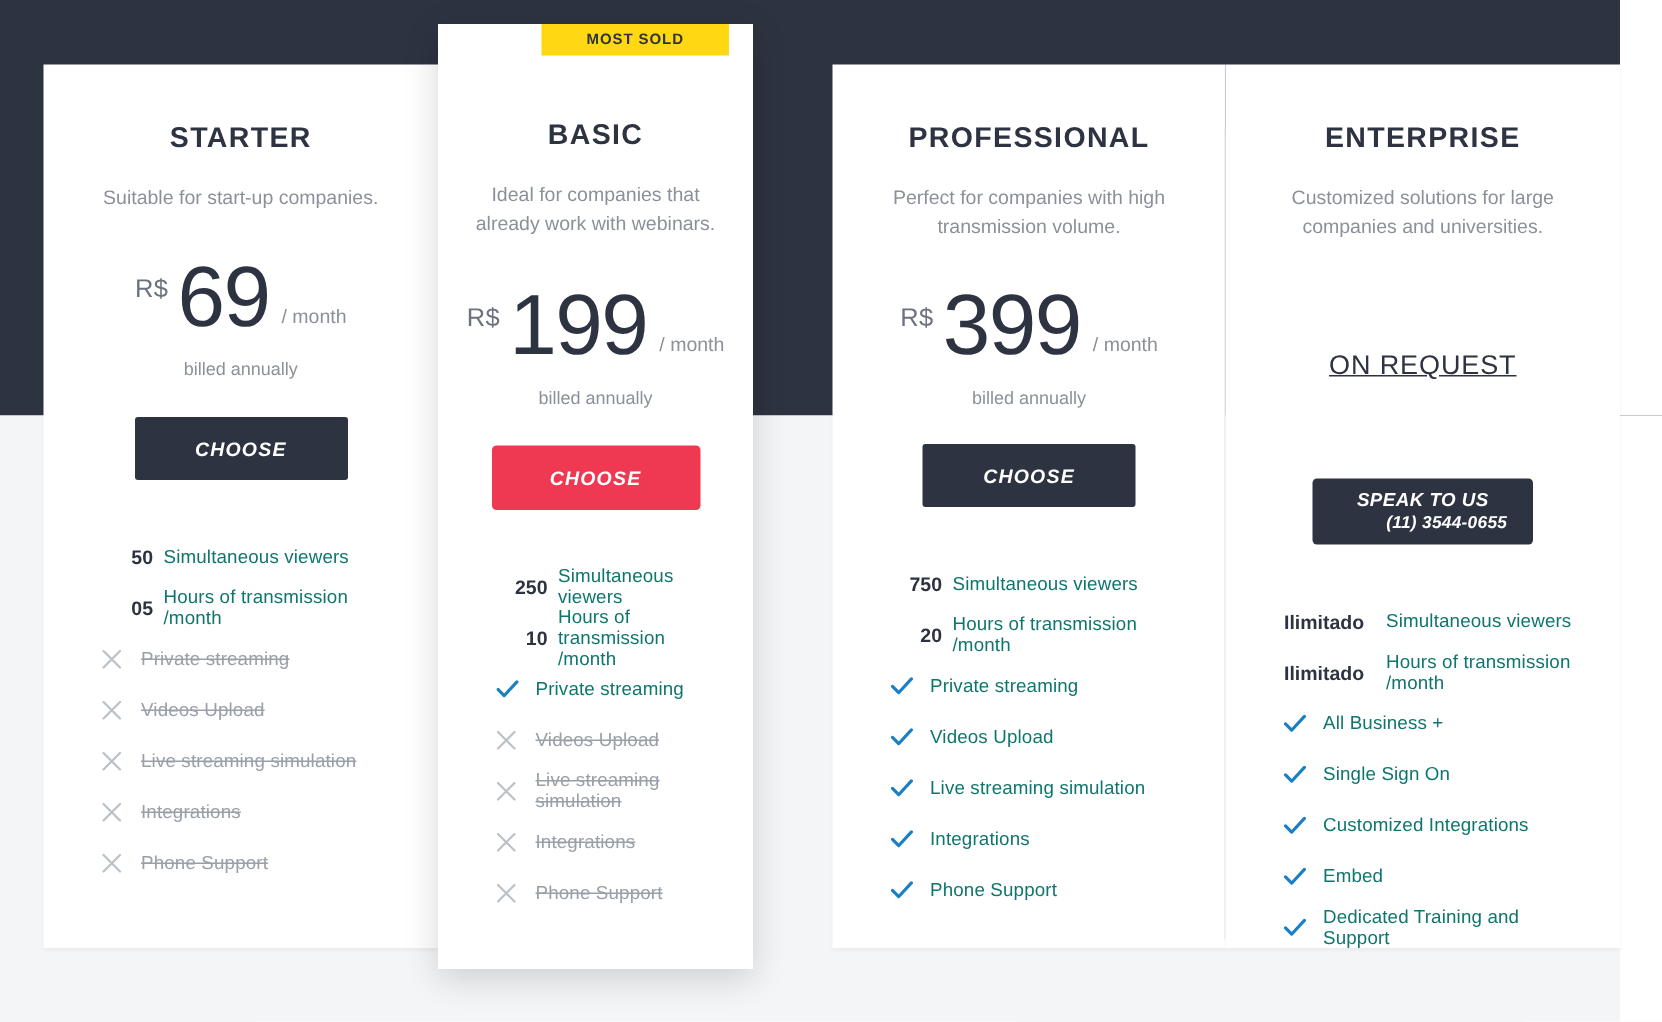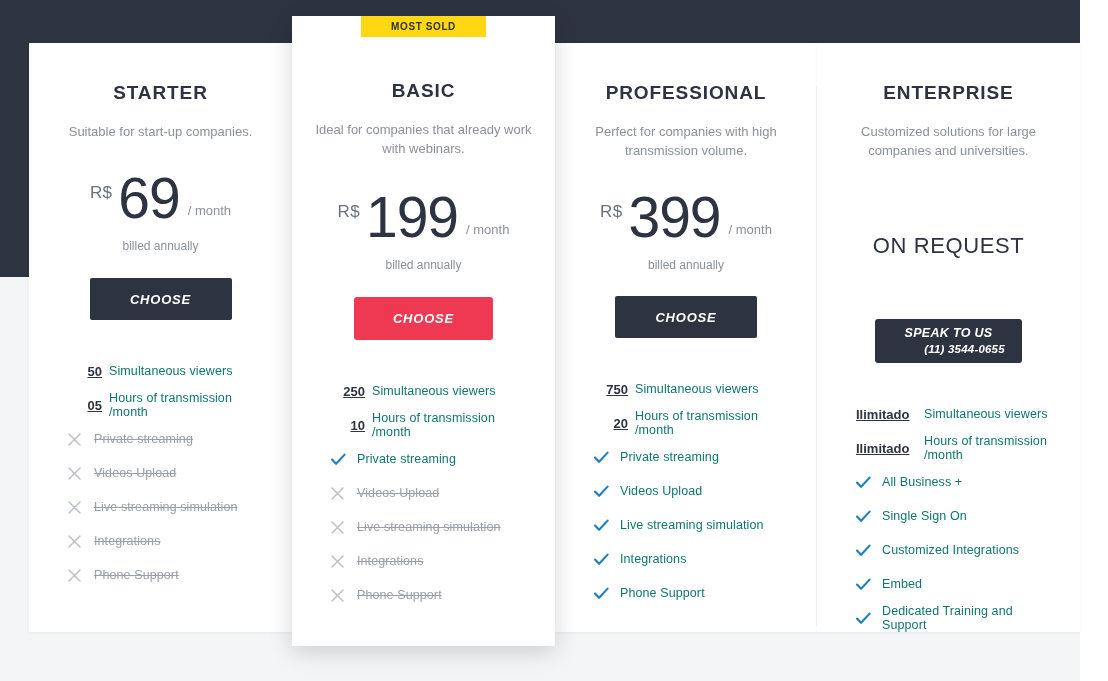--- a/index.html
+++ b/index.html
@@ -64,21 +64,21 @@
   .card.plain {
     height: 589px;
     box-shadow: 0 1px 3px rgba(0,0,0,0.05);
   }
   .card-starter      { left: 0px;   width: 263px; }
   .card-professional { left: 526px; width: 262px; }
   .card-enterprise   { left: 788px; width: 263px; }
 
   .card-featured {
     left: 263px;
-    width: 263px;
+    width: 210px;
     top: -27px;
     height: 630px;
     background: #ffffff;
     box-shadow: 0 6px 22px rgba(0,0,0,0.16);
     z-index: 5;
   }
 
   
   .divider {
     position: absolute;
@@ -170,27 +170,28 @@
     white-space: nowrap;
   }
   .billed {
     margin-top: 4px;
     font-size: 12px;
     color: #8b9099;
   }
 
   .on-request {
     margin-top: 73px;
-    font-size: 22px;
+    font-size: 18px;
     color: #2d3340;
     letter-spacing: 0.6px;
     height: 66px;
     display: flex;
     align-items: flex-start;
     justify-content: center;
+    text-decoration: underline;
   }
 
   
   .btn {
     display: block;
     margin: 24px auto 0 auto;
     border: none;
     cursor: pointer;
     font-family: "Liberation Sans", sans-serif;
     color: #ffffff;
@@ -260,21 +261,20 @@
     text-align: left;
   }
   .feat-mark.num {
     font-size: 13px;
     font-weight: bold;
     color: #2d3340;
     text-align: right;
     padding-right: 7px;
     width: 34px;
     flex: 0 0 34px;
-    text-decoration: underline;
   }
   .feat-mark.num.wide {
     width: 62px;
     flex: 0 0 62px;
     padding-right: 6px;
     text-align: left;
   }
   .feat-mark svg { display: block; }
   .feat-label {
     font-size: 12.5px;

